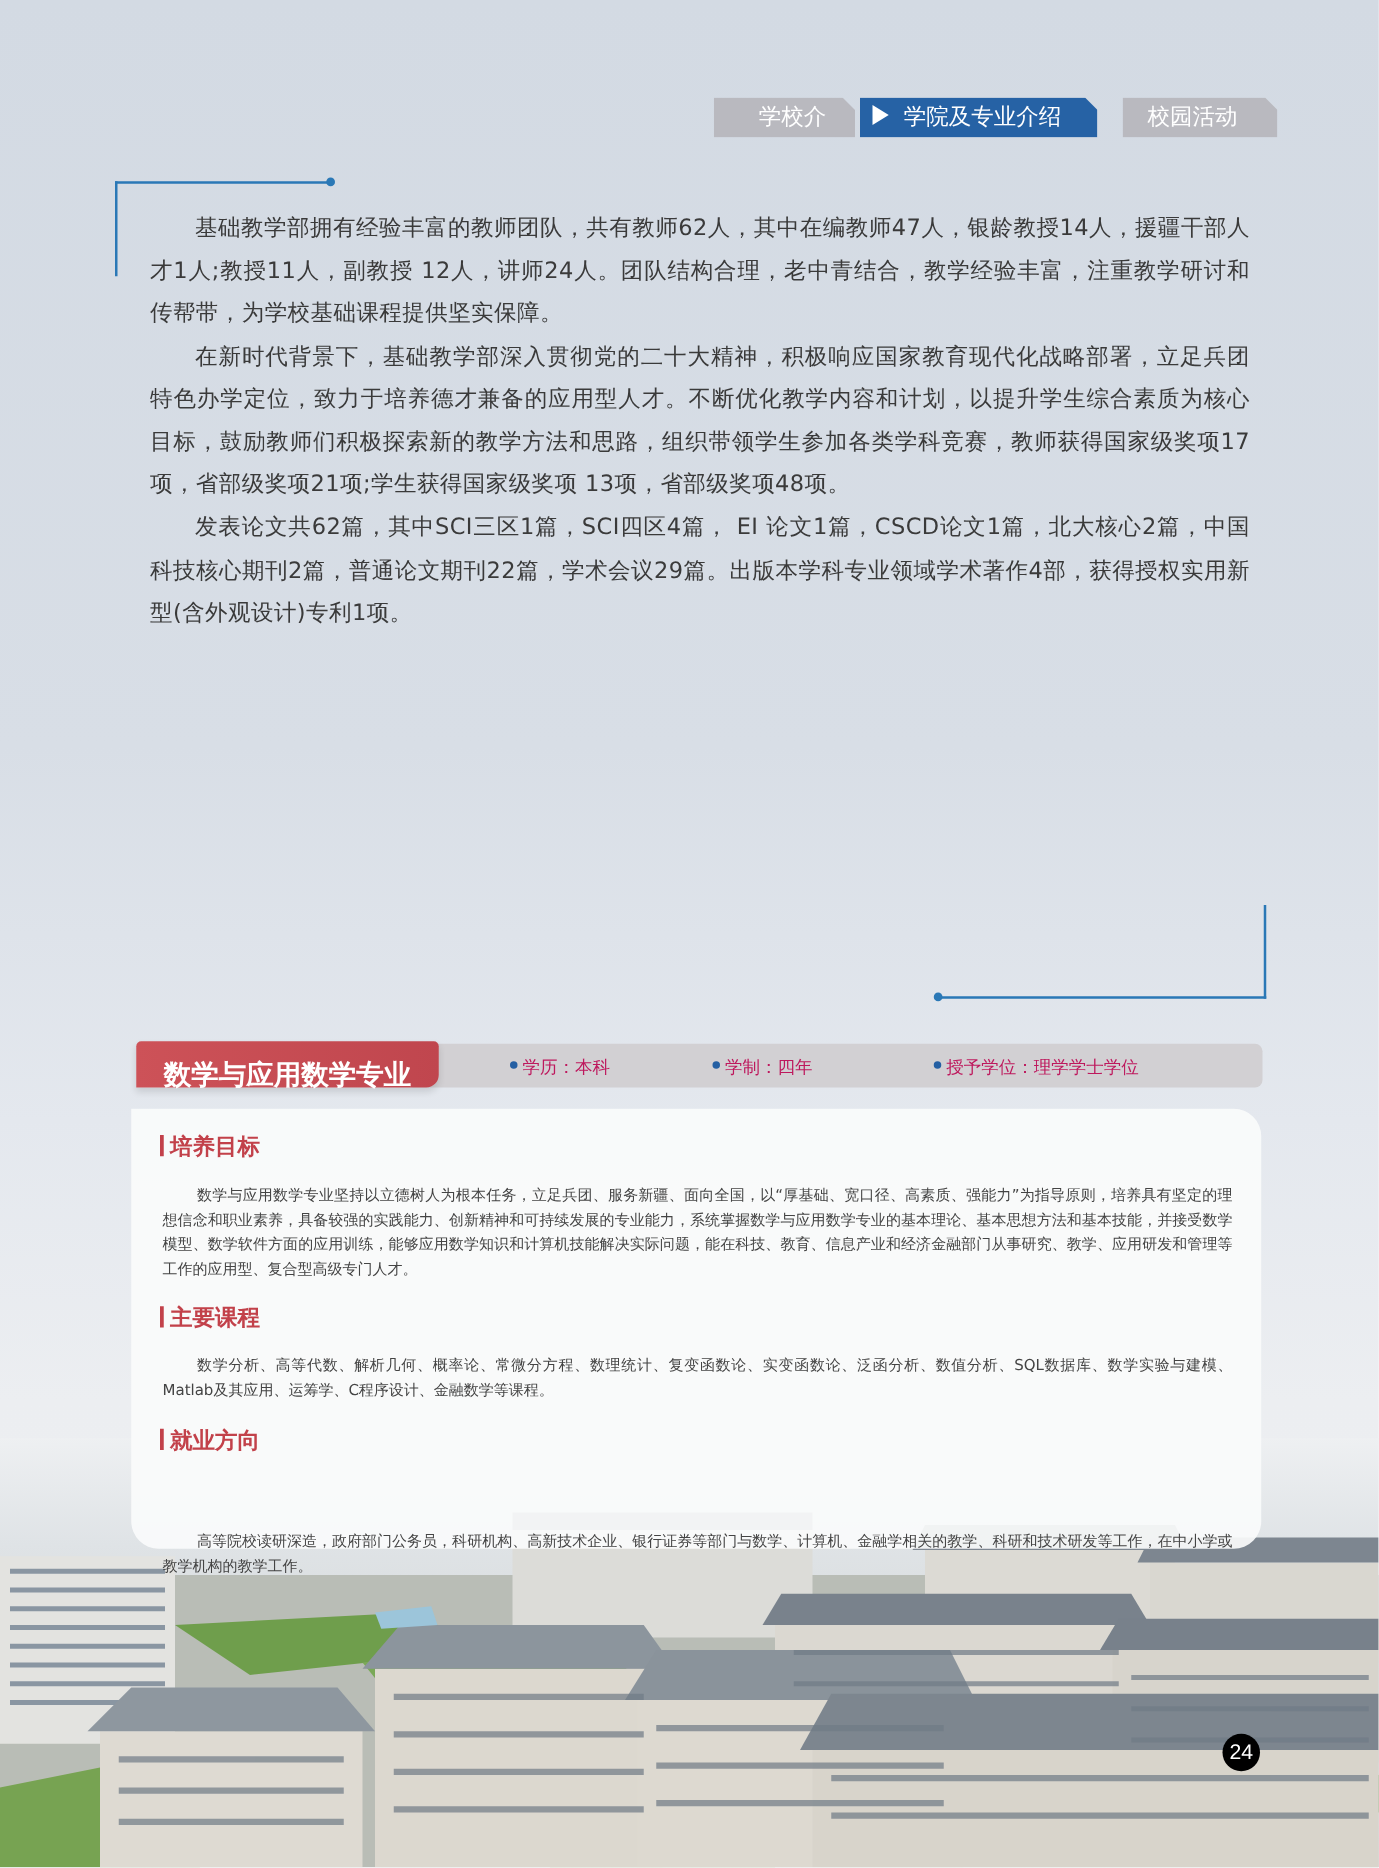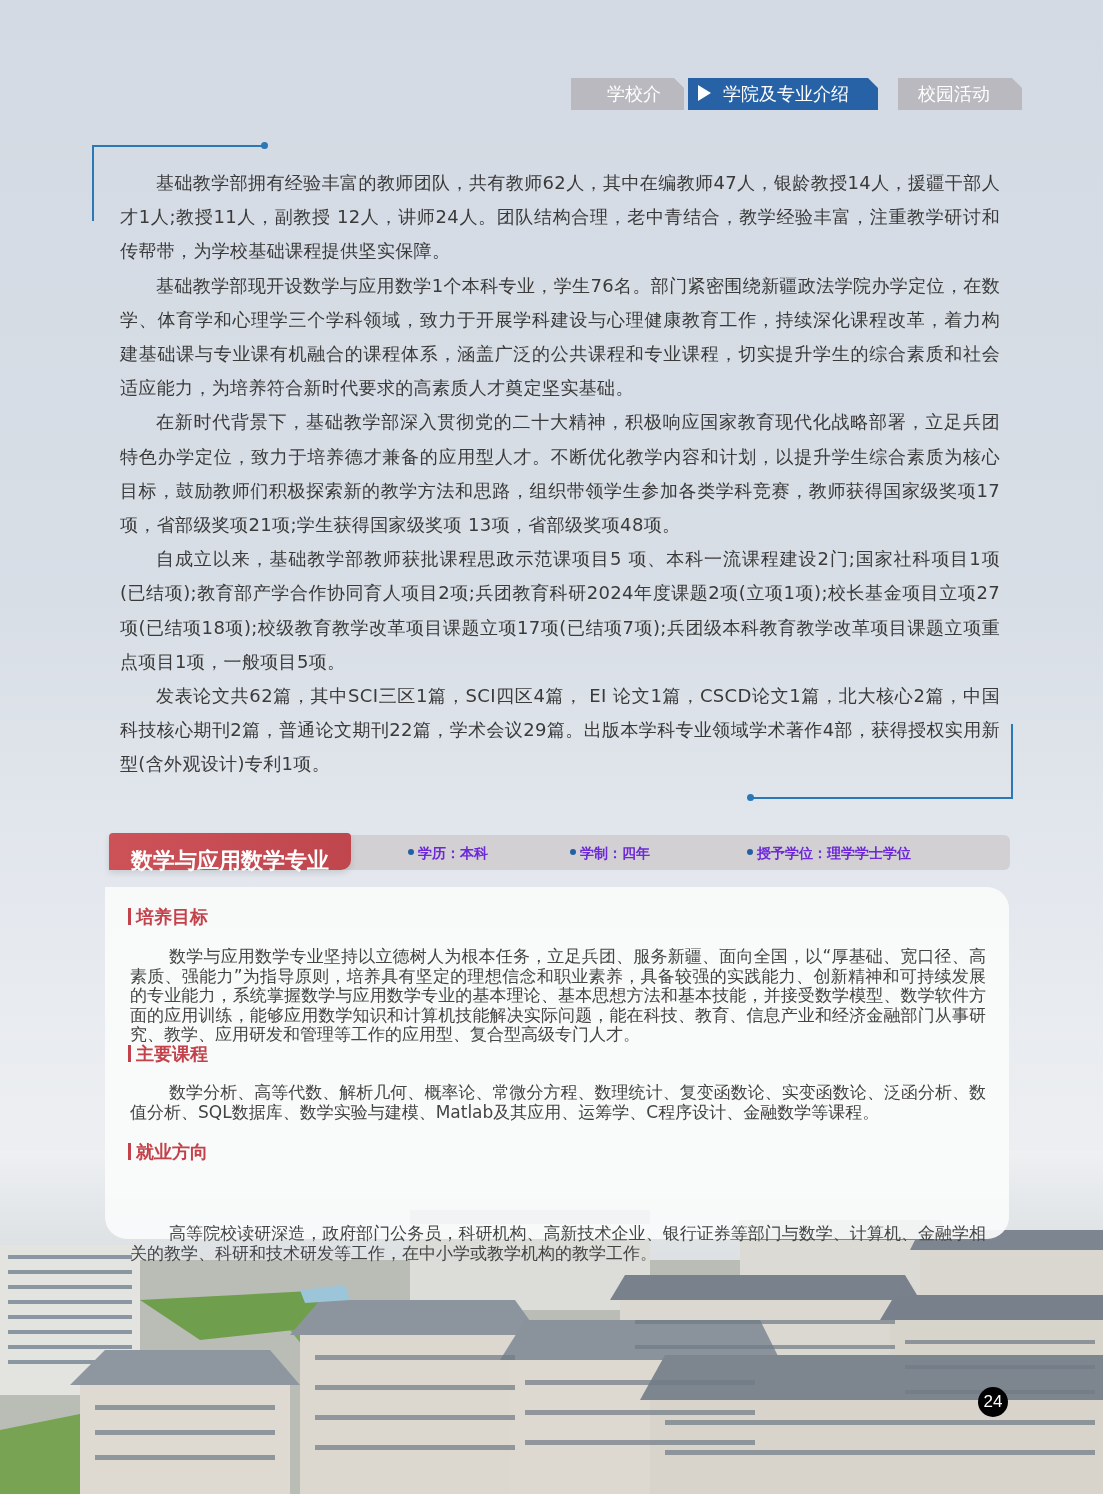--- a/index.html
+++ b/index.html
@@ -42,21 +42,21 @@
     font-size: 18px; line-height: 34.2px; color: #3a3a3a; text-indent: 2em;
     text-align: justify; letter-spacing: 0.35px;
   }
 
   
   .info-bar {
     position: absolute; left: 330px; top: 835px; width: 680px; height: 35px;
     background: #d2d0d3; border-radius: 0 6px 6px 0;
   }
   .info-item {
-    position: absolute; top: 10px; font-size: 14px; font-weight: bold; color: #6d28d9;
+    position: absolute; top: 10px; font-size: 14px; font-weight: normal; color: #be185d;
   }
   .info-item .dot { display: inline-block; width: 6px; height: 6px; border-radius: 50%; background: #245fa3; margin-right: 4px; vertical-align: middle; position: relative; top: -2px; }
   .info-1 { left: 78px; }
   .info-2 { left: 240px; }
   .info-3 { left: 417px; }
 
   .major-title {
     position: absolute; left: 109px; top: 833px; width: 242px; height: 37px;
     background: linear-gradient(90deg, #cd5258 0%, #c0464e 100%);
     border-radius: 4px 4px 10px 0;
@@ -67,21 +67,21 @@
   .card {
     position: absolute; left: 105px; top: 887px; width: 904px; height: 352px;
     background: rgba(250,251,251,0.93);
     border-radius: 0 22px 22px 22px;
   }
   .sec-head {
     position: absolute; left: 128px; font-size: 18px; font-weight: bold; color: #c2414a;
   }
   .sec-head .bar { display: inline-block; width: 3px; height: 17px; background: #c2414a; margin-right: 5px; vertical-align: middle; position: relative; top: -2px; }
   .sec-body {
-    position: absolute; left: 130px; width: 856px; font-size: 17px; line-height: 19.5px; color: #444;
+    position: absolute; left: 130px; width: 856px; font-size: 12px; line-height: 19.5px; color: #444;
     text-indent: 2.3em; text-align: justify;
   }
   .h1 { top: 905px; }
   .b1 { top: 947px; }
   .h2 { top: 1042px; }
   .b2 { top: 1083px; }
   .h3 { top: 1140px; text-align: center; }
   .b3 { top: 1224px; }
 
   
@@ -109,23 +109,21 @@
 
 <div class="frame-tl-h"></div>
 <div class="frame-tl-v"></div>
 <div class="frame-tl-dot"></div>
 <div class="frame-br-h"></div>
 <div class="frame-br-v"></div>
 <div class="frame-br-dot"></div>
 
 <div class="intro">
   <p>基础教学部拥有经验丰富的教师团队，共有教师62人，其中在编教师47人，银龄教授14人，援疆干部人才1人;教授11人，副教授 12人，讲师24人。团队结构合理，老中青结合，教学经验丰富，注重教学研讨和传帮带，为学校基础课程提供坚实保障。</p>
-  <p>基础教学部现开设数学与应用数学1个本科专业，学生76名。部门紧密围绕新疆政法学院办学定位，在数学、体育学和心理学三个学科领域，致力于开展学科建设与心理健康教育工作，持续深化课程改革，着力构建基础课与专业课有机融合的课程体系，涵盖广泛的公共课程和专业课程，切实提升学生的综合素质和社会适应能力，为培养符合新时代要求的高素质人才奠定坚实基础。</p>
   <p>在新时代背景下，基础教学部深入贯彻党的二十大精神，积极响应国家教育现代化战略部署，立足兵团特色办学定位，致力于培养德才兼备的应用型人才。不断优化教学内容和计划，以提升学生综合素质为核心目标，鼓励教师们积极探索新的教学方法和思路，组织带领学生参加各类学科竞赛，教师获得国家级奖项17项，省部级奖项21项;学生获得国家级奖项 13项，省部级奖项48项。</p>
-  <p>自成立以来，基础教学部教师获批课程思政示范课项目5 项、本科一流课程建设2门;国家社科项目1项(已结项);教育部产学合作协同育人项目2项;兵团教育科研2024年度课题2项(立项1项);校长基金项目立项27项(已结项18项);校级教育教学改革项目课题立项17项(已结项7项);兵团级本科教育教学改革项目课题立项重点项目1项，一般项目5项。</p>
   <p>发表论文共62篇，其中SCI三区1篇，SCI四区4篇， EI 论文1篇，CSCD论文1篇，北大核心2篇，中国科技核心期刊2篇，普通论文期刊22篇，学术会议29篇。出版本学科专业领域学术著作4部，获得授权实用新型(含外观设计)专利1项。</p>
 </div>
 
 <div class="campus">
   <svg width="1103" height="344" viewBox="0 0 1103 344" xmlns="http://www.w3.org/2000/svg">
     <defs>
       <linearGradient id="sky" x1="0" y1="0" x2="0" y2="1">
         <stop offset="0" stop-color="#eef0f2"></stop>
         <stop offset="0.25" stop-color="#dfe3e6"></stop>
         <stop offset="1" stop-color="#c8ccc8"></stop>

